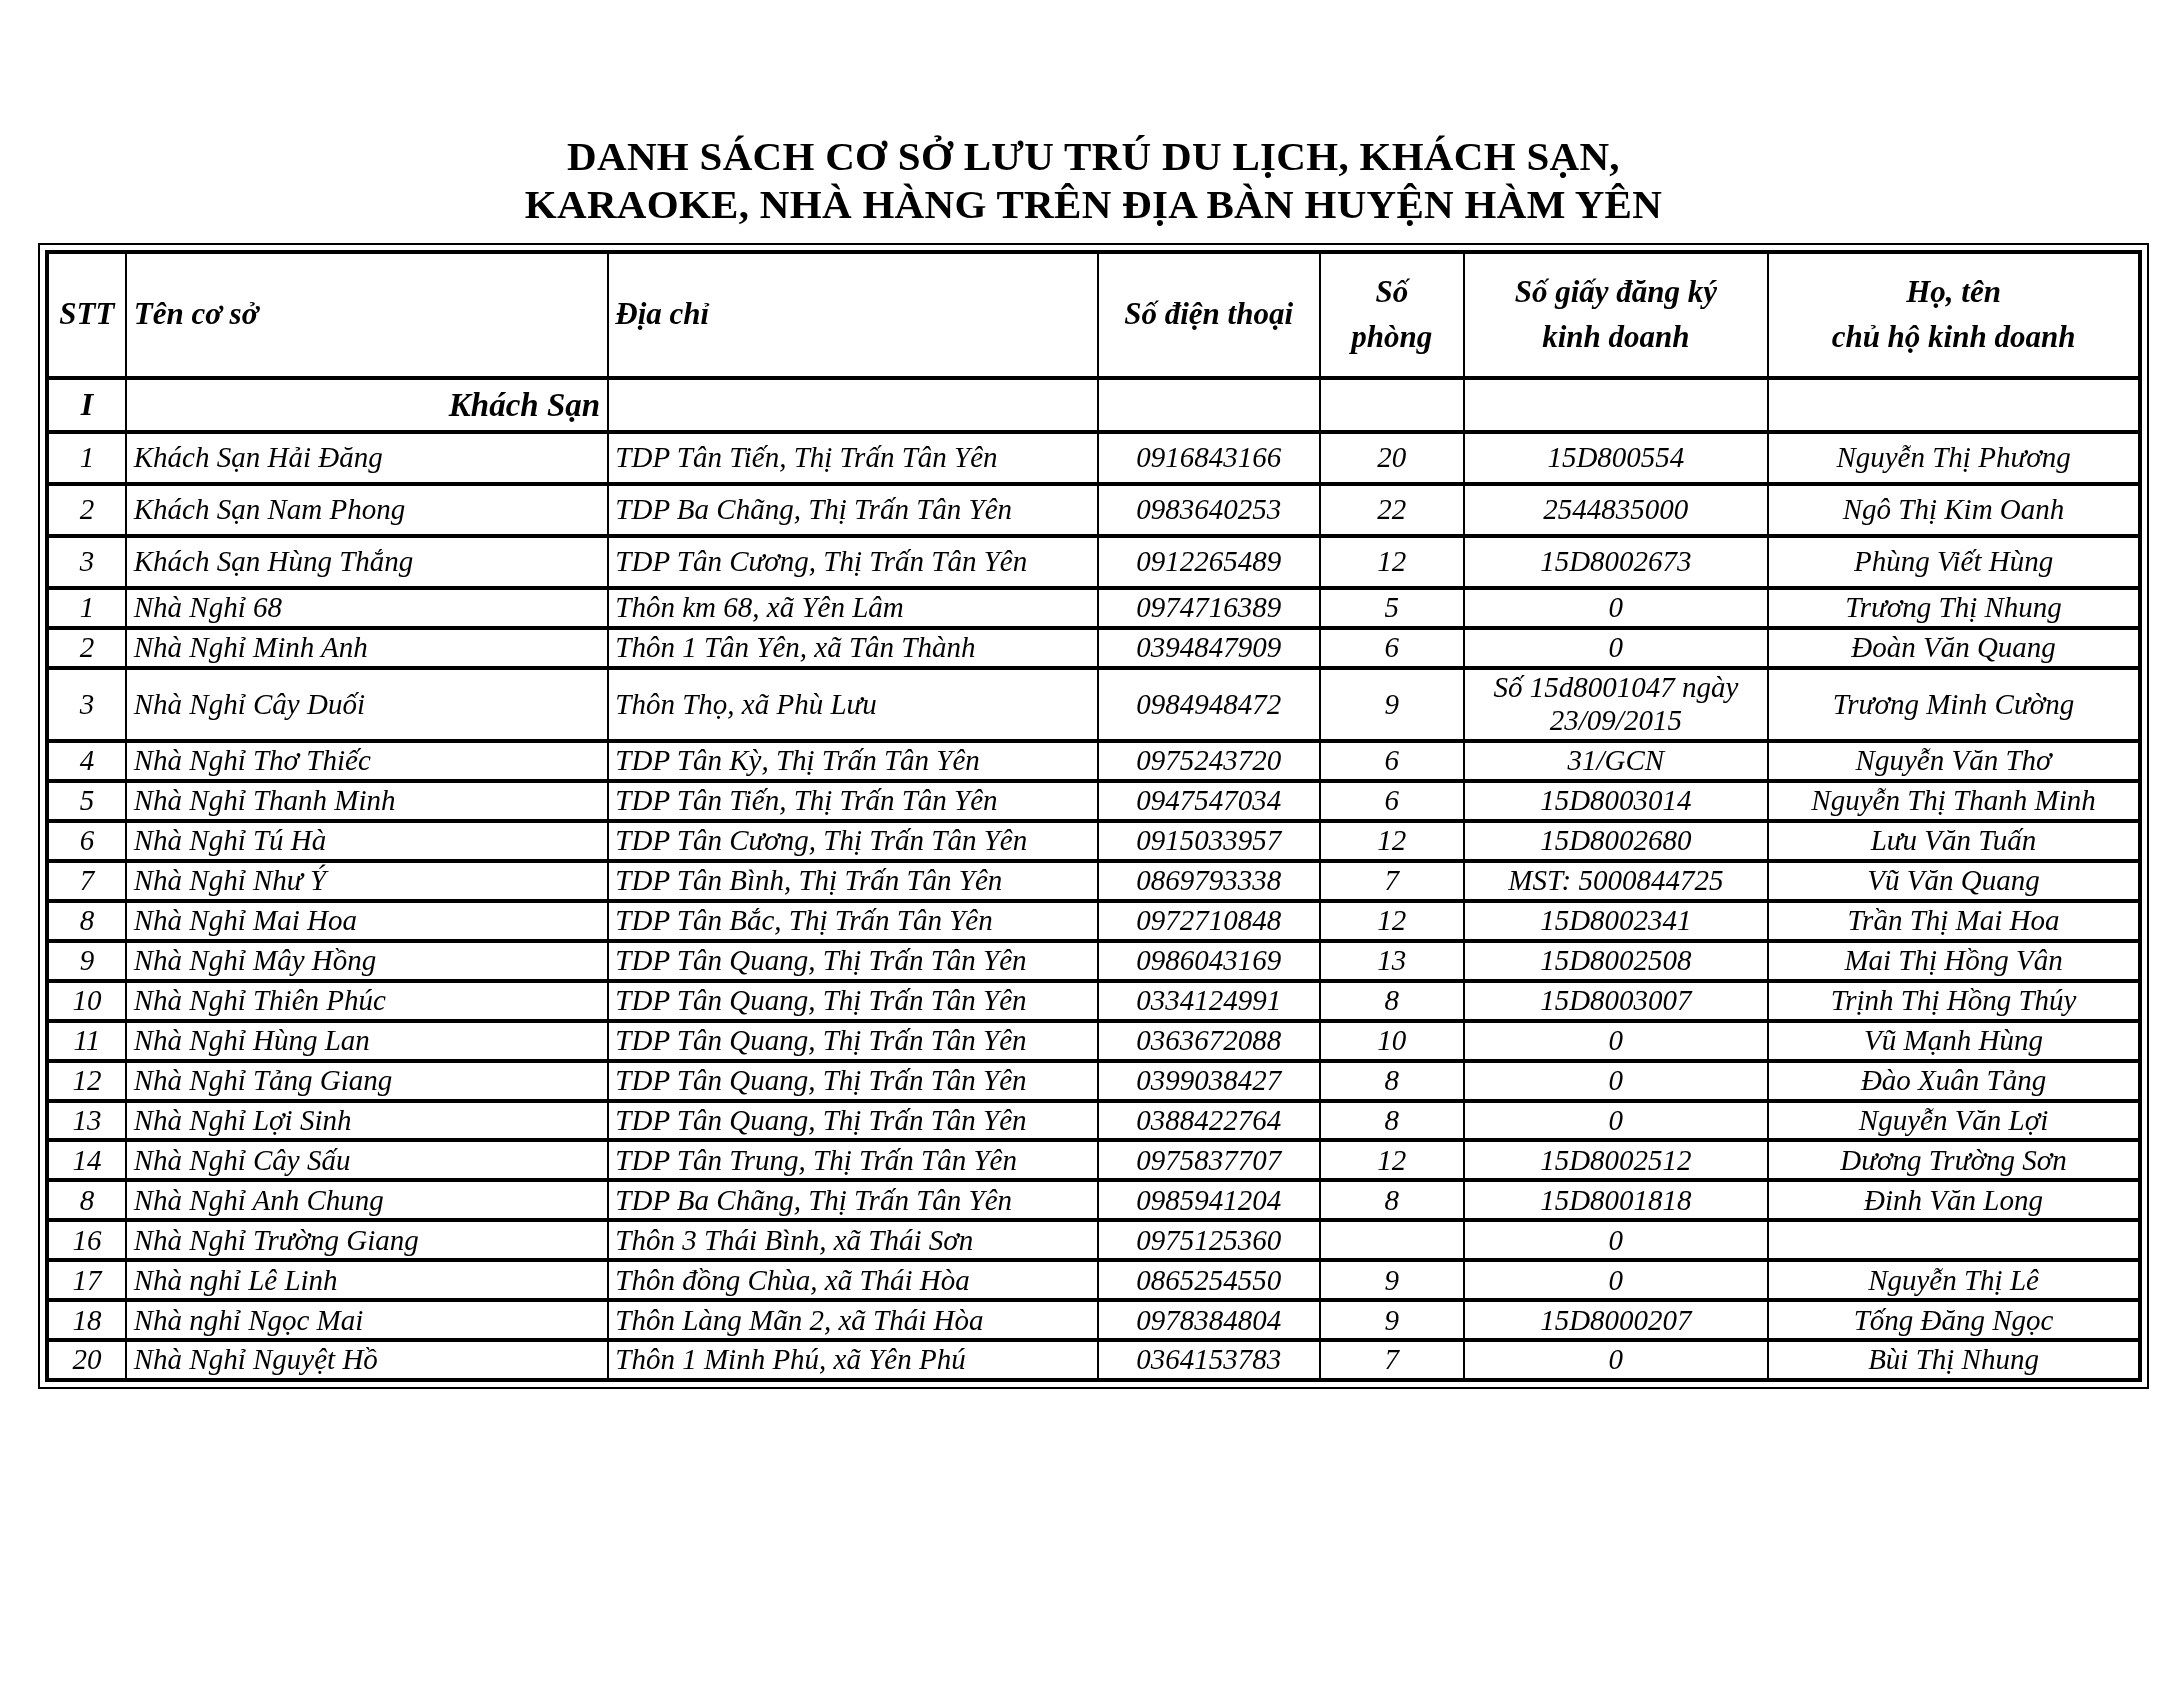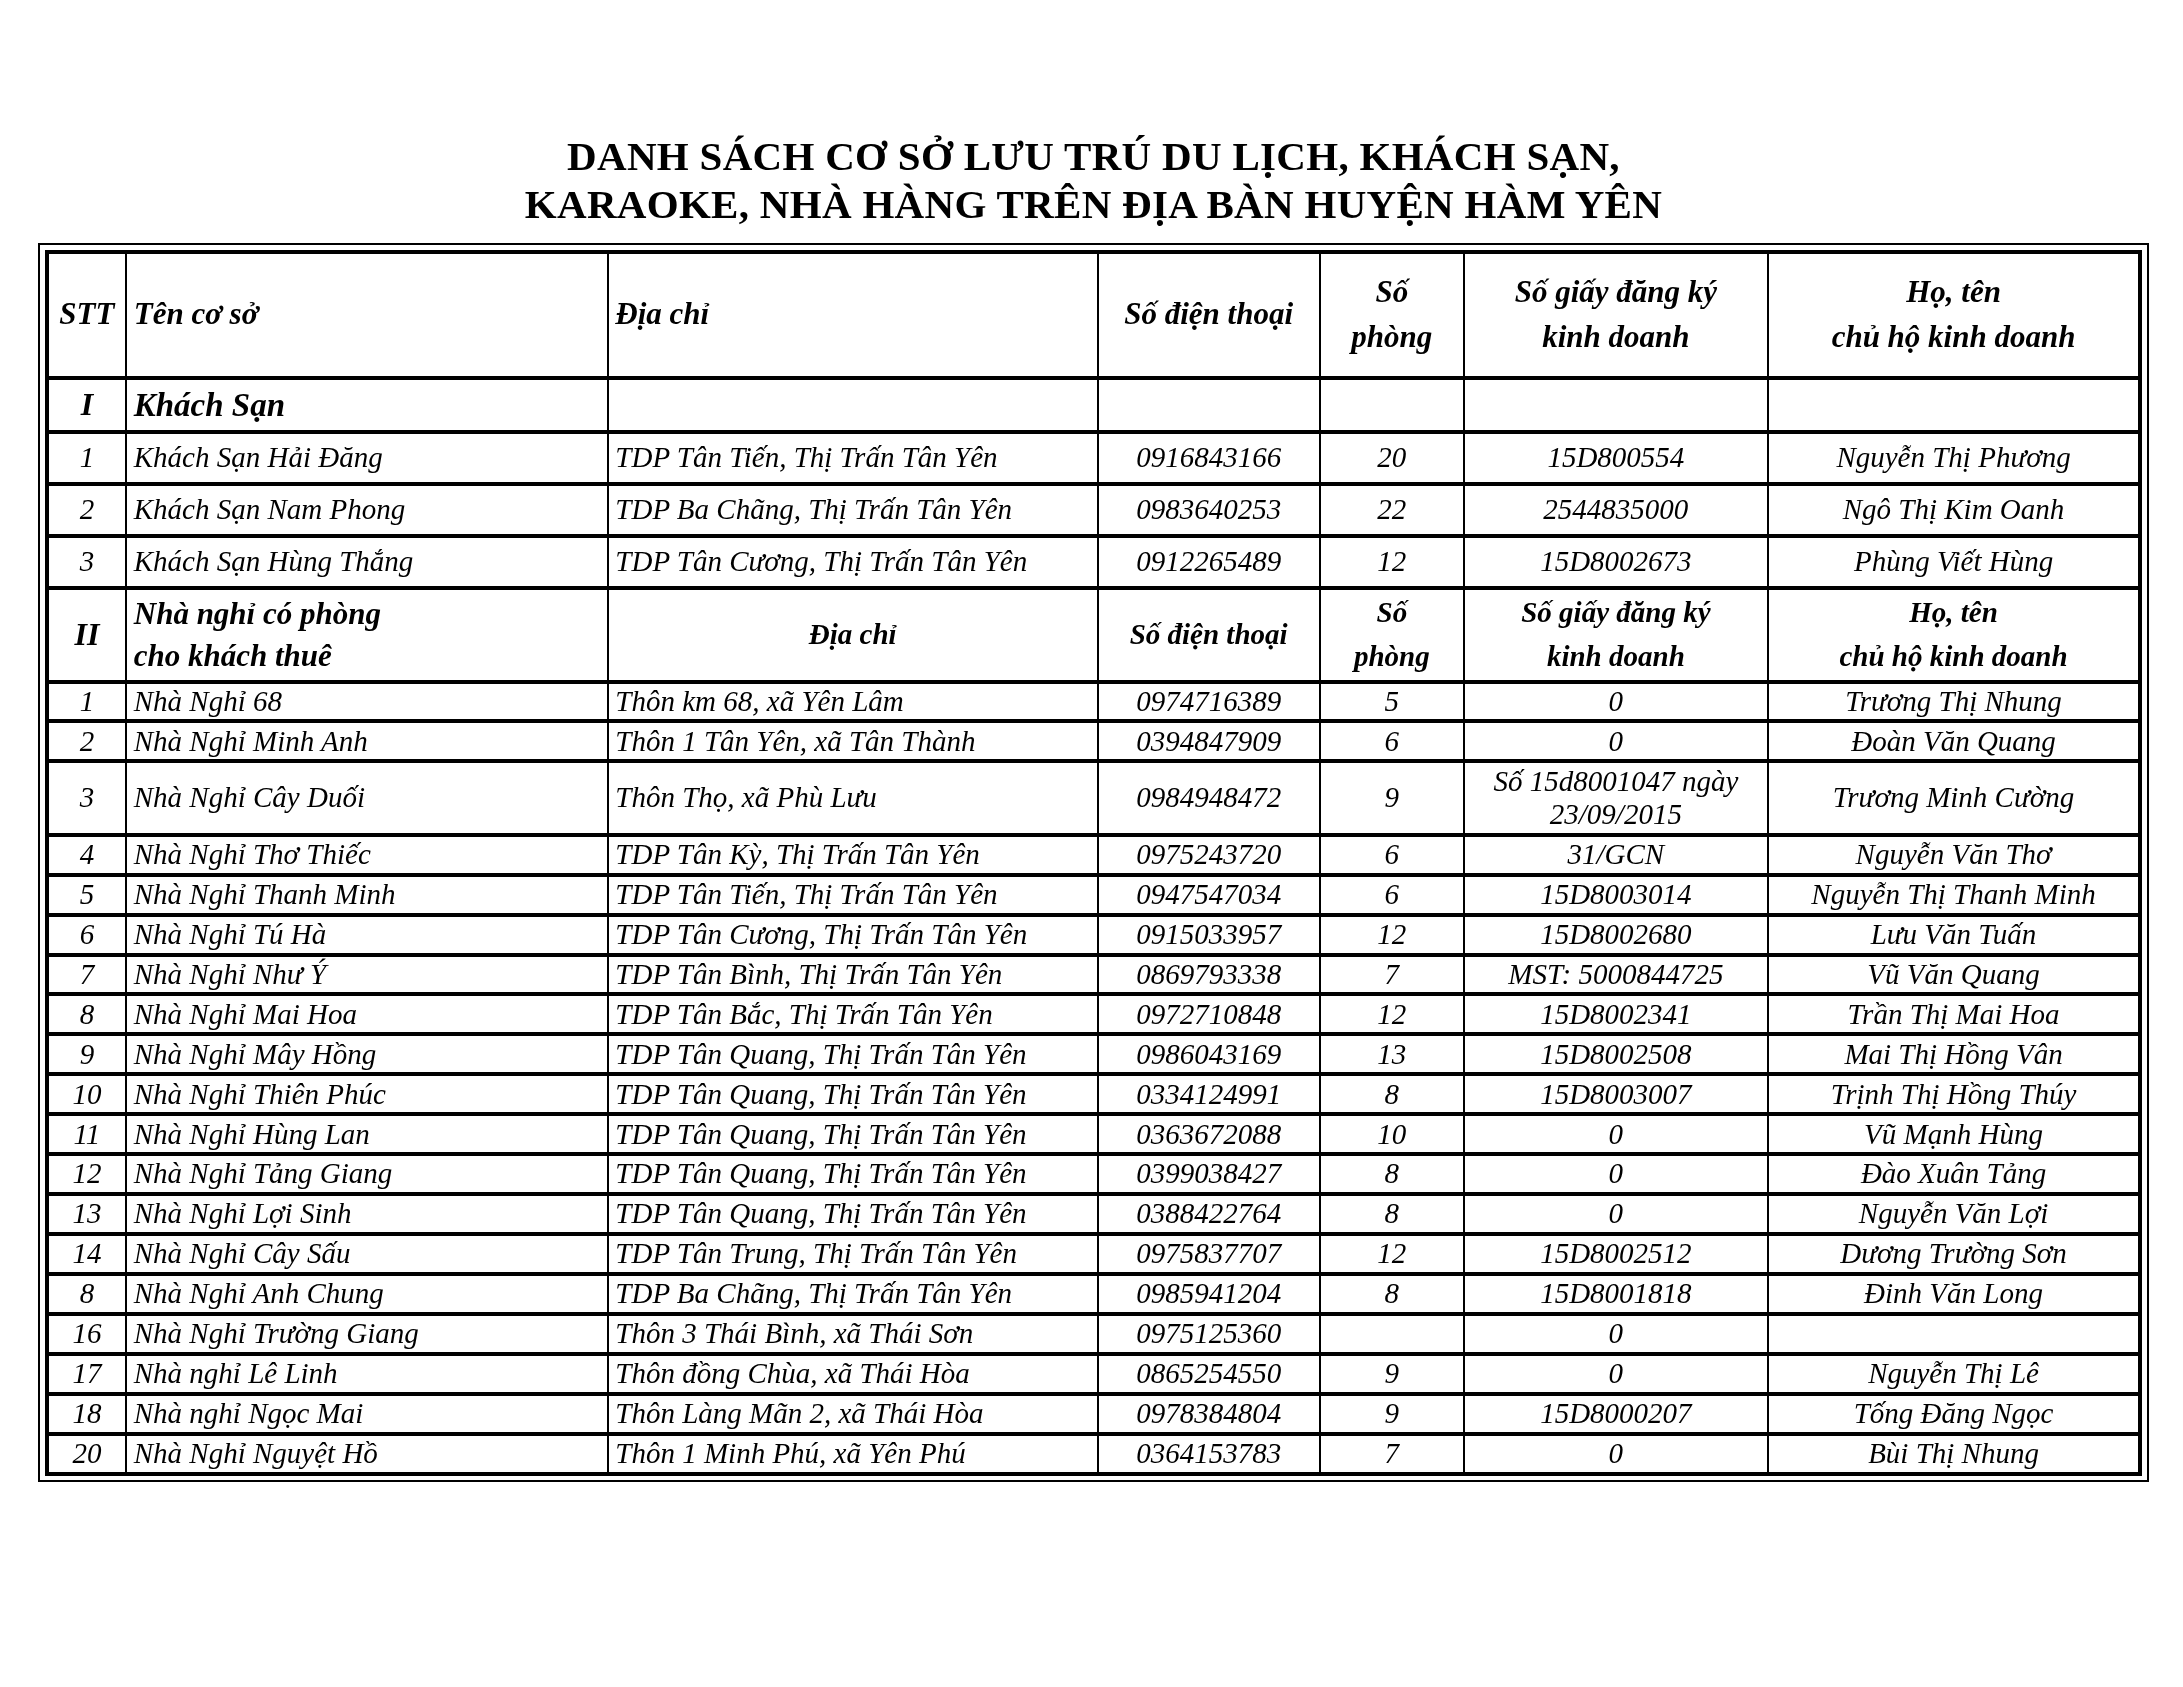--- a/index.html
+++ b/index.html
@@ -13,21 +13,21 @@
         border:4px solid #000;font-size:29px;}
   th,td{border:2.6px solid #000;border-top-width:4px;border-bottom-width:4px;
         padding:1.3px 6.6px;vertical-align:middle;overflow:hidden;box-sizing:border-box;}
   thead th{font-weight:bold;text-align:center;white-space:pre-line;
            height:126px;font-size:31px;line-height:1.45;}
   .cell-name,.cell-address{text-align:left;}
   .cell-stt,.cell-phone,.cell-rooms,.cell-reg,.cell-owner{text-align:center;}
   tr.sec1{height:54px;}
   tr.sec2{height:93px;}
   .sec-num{font-weight:bold;text-align:center;font-size:32px;}
-  .sec-name{font-weight:bold;text-align:left;white-space:pre-line;
+  .sec-name{font-weight:bold;text-align:right;white-space:pre-line;
             font-size:33px;line-height:1.35;}
   tr.sec2 .sec-name{font-size:31px;}
   .rep-head{font-weight:bold;text-align:center;white-space:pre-line;
             font-size:29px;line-height:1.5;}
   tr.r1{height:52px;}
   tr.r2{height:36px;}
   tr.r2 td{line-height:1.15;}
 </style>
 </head>
 <body>
@@ -91,33 +91,20 @@
           </tr>
           <tr class="r1">
             <td class="cell-stt">3</td>
             <td class="cell-name">Khách Sạn Hùng Thắng</td>
             <td class="cell-address">TDP Tân Cương, Thị Trấn Tân Yên</td>
             <td class="cell-phone">0912265489</td>
             <td class="cell-rooms">12</td>
             <td class="cell-reg">15D8002673</td>
             <td class="cell-owner">Phùng Viết Hùng</td>
           </tr>
-          <tr class="sec2">
-            <td class="sec-num">II</td>
-            <td class="sec-name">Nhà nghỉ có phòng
-cho khách thuê</td>
-            <td class="rep-head cell-address">Địa chỉ</td>
-            <td class="rep-head cell-phone">Số điện thoại</td>
-            <td class="rep-head cell-rooms">Số
-phòng</td>
-            <td class="rep-head cell-reg">Số giấy đăng ký
-kinh doanh</td>
-            <td class="rep-head cell-owner">Họ, tên
-chủ hộ kinh doanh</td>
-          </tr>
           <tr class="r2">
             <td class="cell-stt">1</td>
             <td class="cell-name">Nhà Nghỉ 68</td>
             <td class="cell-address">Thôn km 68, xã Yên Lâm</td>
             <td class="cell-phone">0974716389</td>
             <td class="cell-rooms">5</td>
             <td class="cell-reg">0</td>
             <td class="cell-owner">Trương Thị Nhung</td>
           </tr>
           <tr class="r2">

